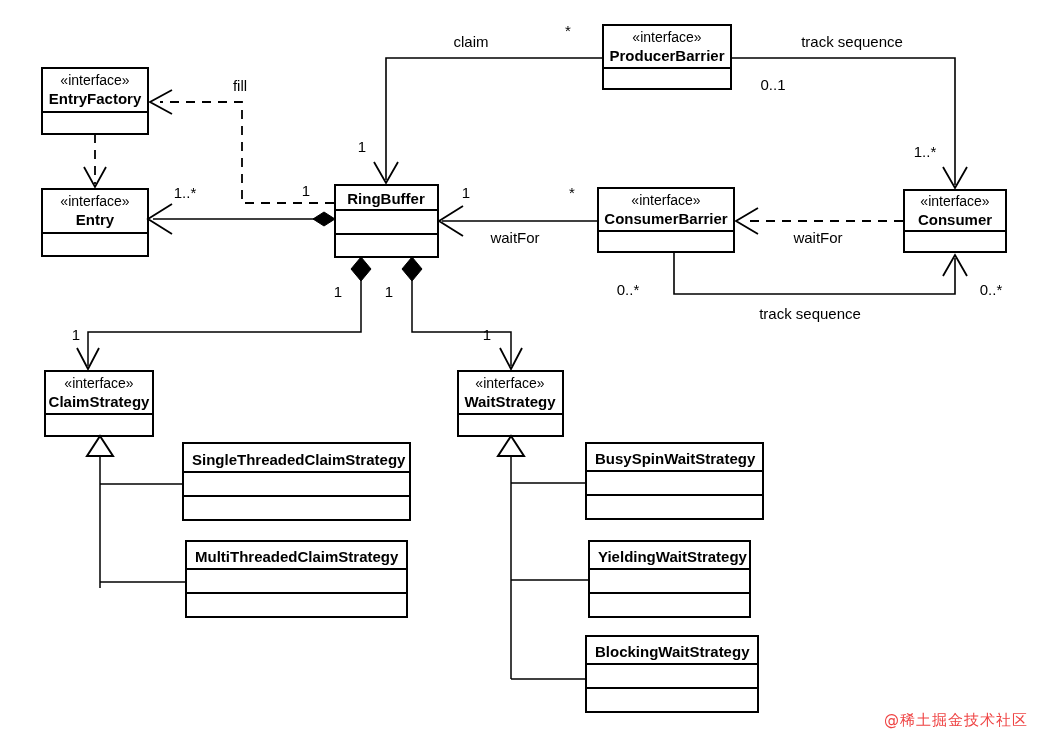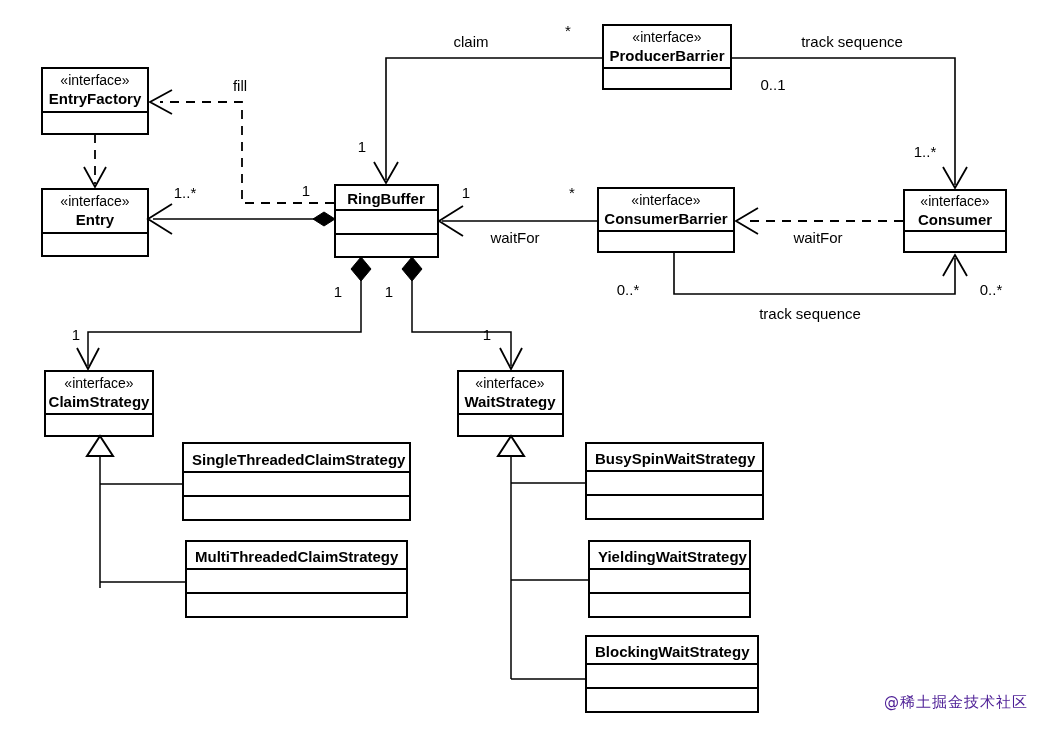--- a/index.html
+++ b/index.html
@@ -14,21 +14,21 @@
   .edge-dash{stroke:#000000;stroke-width:1.8;fill:none;stroke-dasharray:9 7;}
   .arrow-open{stroke:#000000;stroke-width:1.8;fill:none;stroke-linecap:butt;}
   .diamond{fill:#000000;stroke:#000000;stroke-width:1;}
   .tri{fill:#ffffff;stroke:#000000;stroke-width:2;}
   text{font-family:"Liberation Sans","DejaVu Sans",sans-serif;fill:#000;}
   .t-iface{font-size:14px;text-anchor:middle;}
   .t-name{font-size:15px;font-weight:bold;text-anchor:middle;}
   .t-sub{font-size:15px;font-weight:bold;text-anchor:start;}
   .t-lbl{font-size:15px;text-anchor:middle;}
   .t-mult{font-size:15px;text-anchor:middle;}
-  .watermark{position:absolute;right:18px;bottom:26px;color:#4c1d95;
+  .watermark{position:absolute;right:18px;bottom:8px;color:#ef4444;
              font-size:15px;letter-spacing:1px;
              font-family:"DejaVu Sans",sans-serif;user-select:none;}
 </style>
 </head>
 <body>
 
 <div id="diagram">
 <svg width="1046" height="738" viewBox="0 0 1046 738" xmlns="http://www.w3.org/2000/svg">
 
   <g>

